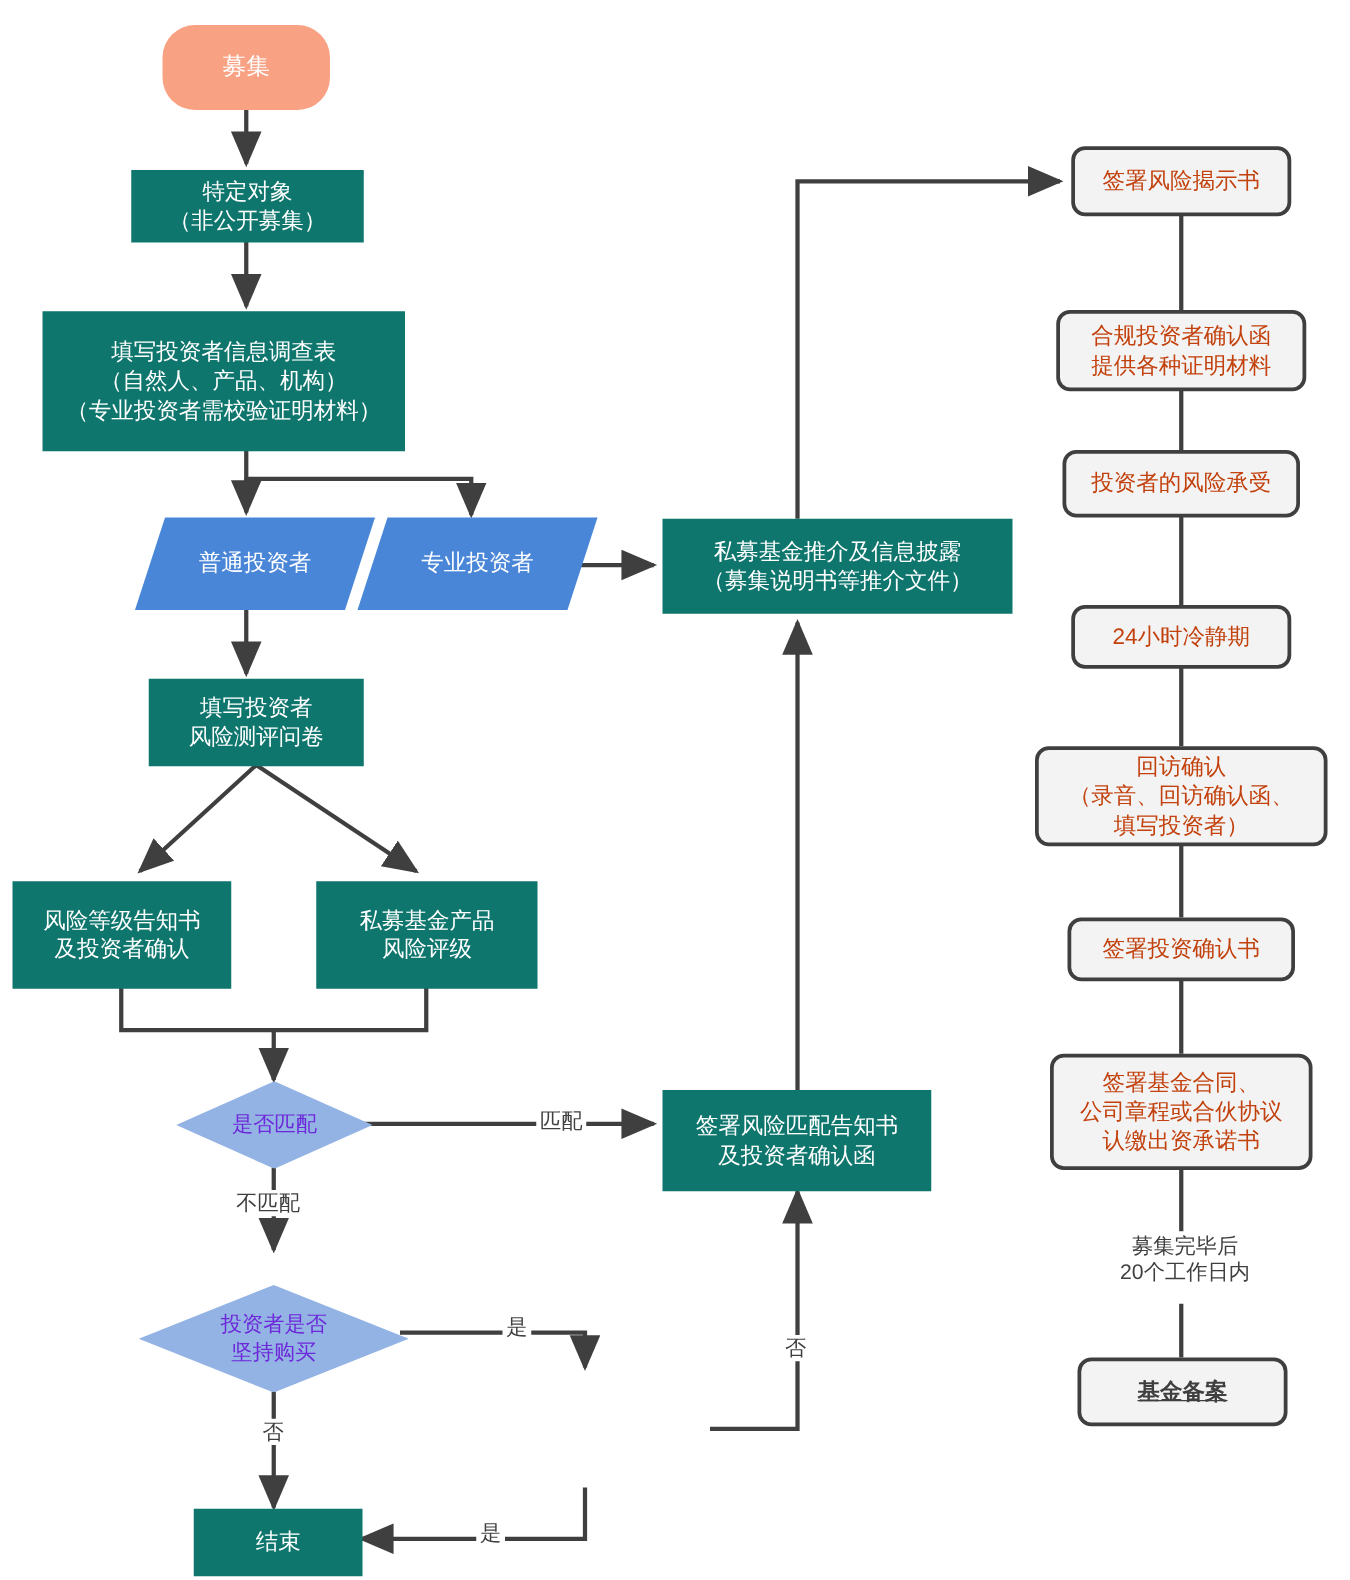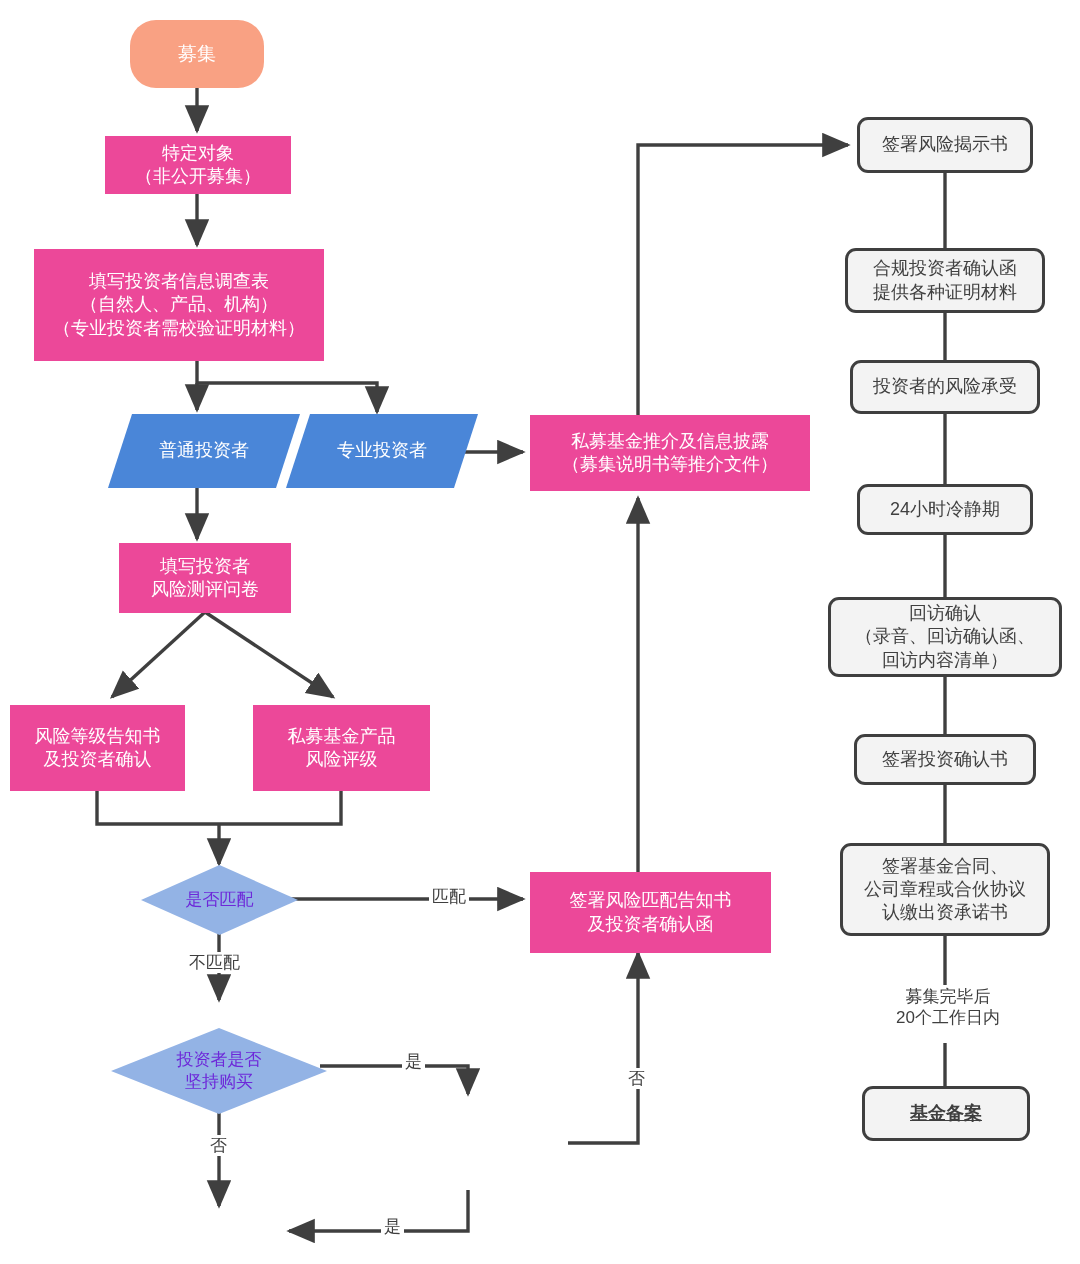--- a/index.html
+++ b/index.html
@@ -31,21 +31,21 @@
     display: flex;
     align-items: center;
     justify-content: center;
     text-align: center;
     line-height: 1.28;
     white-space: pre-line;
     z-index: 2;
   }
   
   .proc {
-    background: #ec4899;
+    background: #0f766e;
     color: #ffffff;
     font-size: 18px;
   }
   
   .start {
     background: #F9A183;
     color: #ffffff;
     font-size: 19px;
     border-radius: 26px;
   }
@@ -74,21 +74,21 @@
     left: 0; top: 0; right: 0; bottom: 0;
     background: #93B3E5;
     clip-path: polygon(50% 0%, 100% 50%, 50% 100%, 0% 50%);
     z-index: -1;
   }
   
   .grey {
     background: #F3F3F3;
     border: 3px solid #3F3F3F;
     border-radius: 11px;
-    color: #404040;
+    color: #c2410c;
     font-size: 18px;
   }
   .grey.bold { font-weight: bold; color: #3F3F3F; }
   
   .elabel {
     position: absolute;
     color: #3F3F3F;
     font-size: 17px;
     background: #ffffff;
     padding: 0 3px;
@@ -185,40 +185,41 @@
 及投资者确认</div>
 
   <div class="node proc" style="left:253px;top:705px;width:177px;height:86px;">私募基金产品
 风险评级</div>
 
   <div class="node diamond" style="left:141px;top:865px;width:157px;height:70px;">
     <span class="dshape"></span>
     <span>是否匹配</span>
   </div>
 
-  <div class="node proc" style="left:530px;top:872px;width:241px;height:81px;">签署风险匹配告知书
+  <div class="node proc" style="left:530px;top:872px;width:215px;height:81px;">签署风险匹配告知书
 及投资者确认函</div>
 
   <div class="node diamond" style="left:111px;top:1028px;width:216px;height:86px;"><span class="dshape"></span>投资者是否
 坚持购买</div>
 
 
+  <div class="node proc" style="left:155px;top:1207px;width:135px;height:54px;">结束</div>
 
   <div class="node grey" style="left:857px;top:117px;width:176px;height:56px;">签署风险揭示书</div>
 
   <div class="node grey" style="left:845px;top:248px;width:200px;height:65px;">合规投资者确认函
 提供各种证明材料</div>
 
   <div class="node grey" style="left:850px;top:360px;width:190px;height:54px;">投资者的风险承受</div>
 
   <div class="node grey" style="left:857px;top:484px;width:176px;height:51px;">24小时冷静期</div>
 
   <div class="node grey" style="left:828px;top:597px;width:234px;height:80px;">回访确认
 （录音、回访确认函、
-回访内容清单）</div>
+填写投资者）</div>
 
   <div class="node grey" style="left:854px;top:734px;width:182px;height:51px;">签署投资确认书</div>
 
   <div class="node grey" style="left:840px;top:843px;width:210px;height:93px;">签署基金合同、
 公司章程或合伙协议
 认缴出资承诺书</div>
 
   <div class="node grey bold" style="left:862px;top:1086px;width:168px;height:55px;text-decoration:underline;">基金备案</div>
 
   <div class="elabel" style="left:385px;top:886px;margin-left:44px;">匹配</div>

